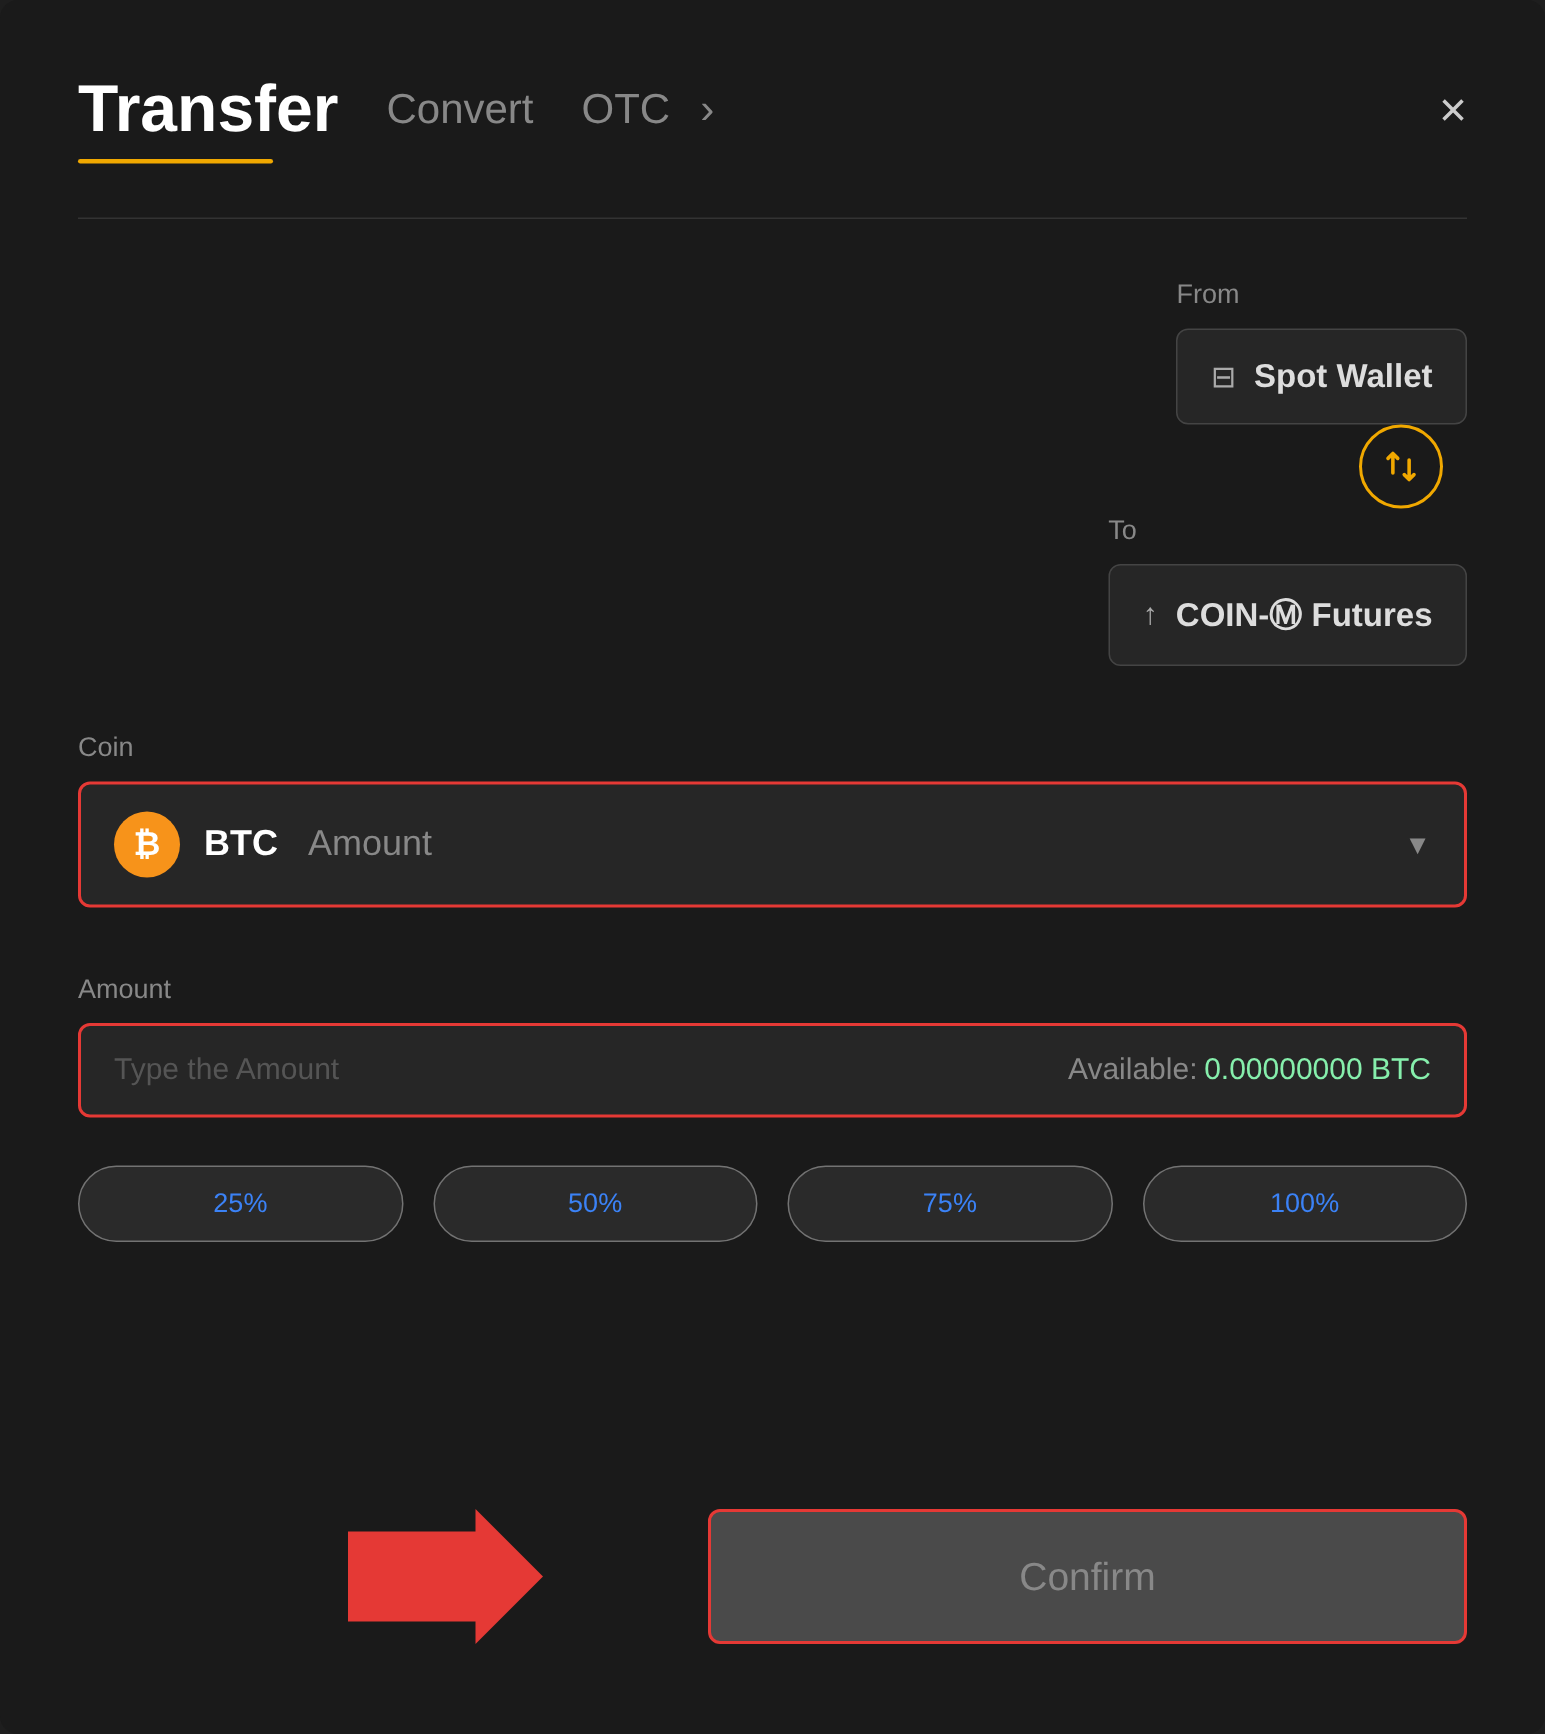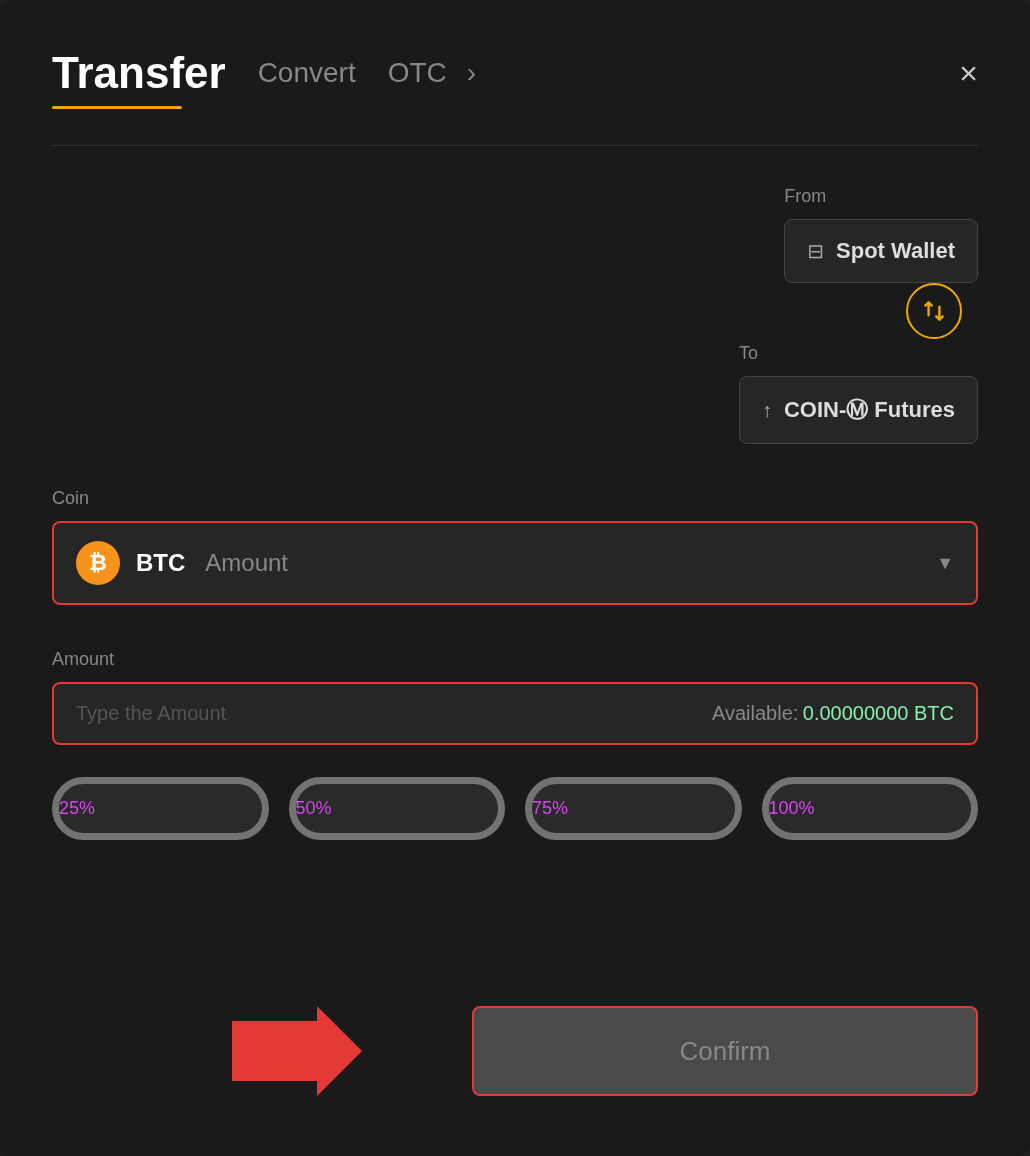--- a/index.html
+++ b/index.html
@@ -229,27 +229,27 @@
     
     .percent-row {
       display: flex;
       gap: 20px;
       margin-bottom: auto;
     }
 
     .percent-btn {
       flex: 1;
       background: #2a2a2a;
-      border: 7px solid #737373;
+      border: 1px solid #737373;
       border-radius: 50px;
-      color: #d946ef;
+      color: #3b82f6;
       font-size: 18px;
       padding: 14px 0;
       cursor: pointer;
-      text-align: left;
+      text-align: center;
     }
 
     
     .bottom-section {
       margin-top: 60px;
       display: flex;
       align-items: center;
       justify-content: flex-end;
       gap: 0;
       position: relative;

